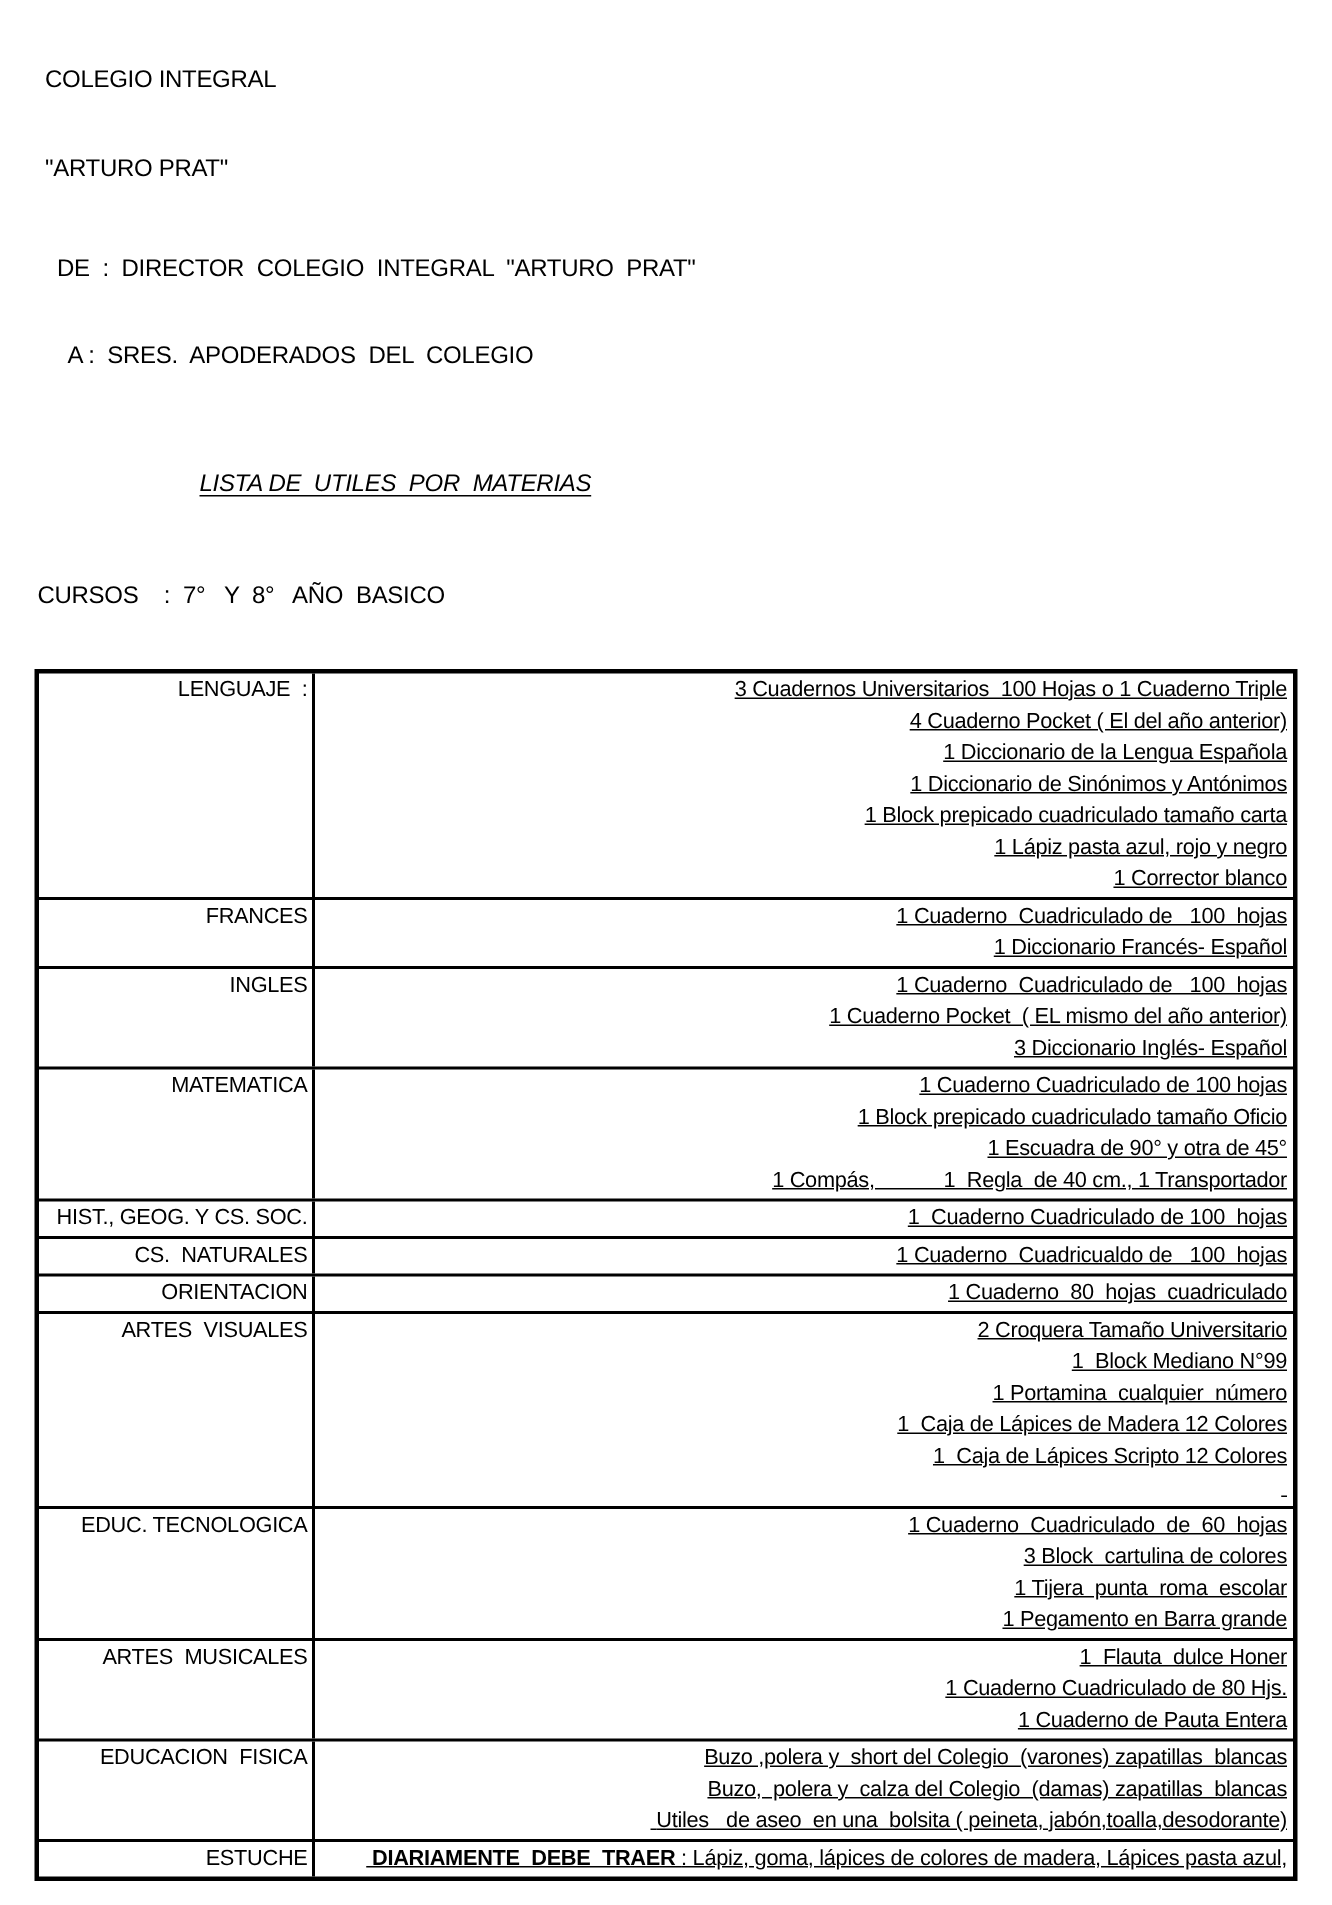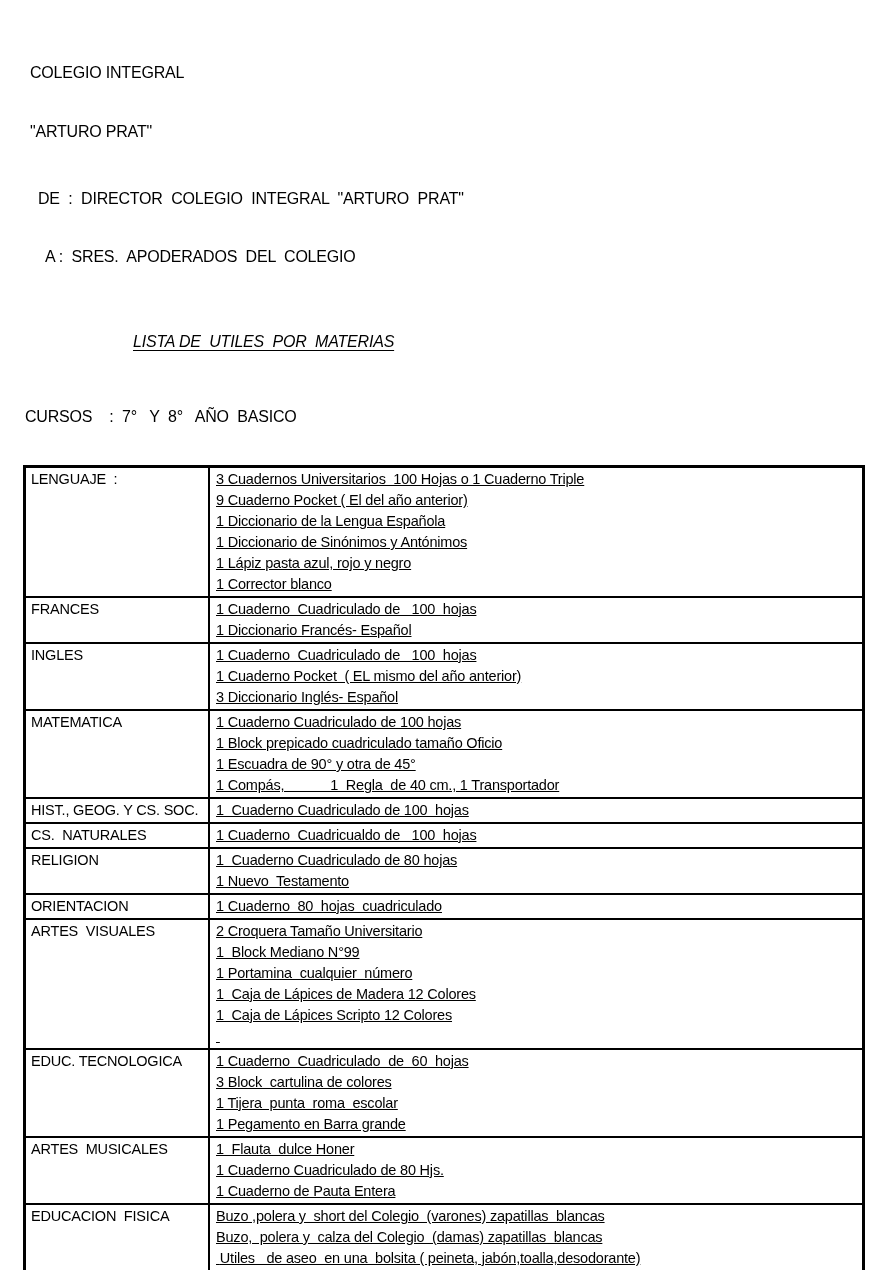--- a/index.html
+++ b/index.html
@@ -3,34 +3,34 @@
 <meta charset="utf-8">
 <style>
   html, body { margin: 0; padding: 0; }
   body {
     width: 888px; height: 1270px;
     background: #ffffff;
     font-family: "Liberation Sans", "DejaVu Sans", sans-serif;
     color: #000000;
     overflow: hidden;
   }
-  .page { width: 888px; height: 940px; box-sizing: border-box; padding: 25px 23px 0 23px; }
+  .page { width: 888px; height: 940px; box-sizing: border-box; padding: 6px 23px 0 23px; }
 
   
   .doc-header { white-space: pre; font-size: 16px; }
   .org-line   { margin-left: 7px;  line-height: 23px; letter-spacing: -0.2px; }
   .from-line  { margin-left: 15px; margin-top: 9px; line-height: 22px; letter-spacing: -0.2px; }
   .to-line    { margin-left: 22px; line-height: 22px; letter-spacing: -0.2px; }
   .doc-title  { margin-left: 110px; margin-top: 27px; line-height: 21px;
                 text-decoration: underline; text-underline-offset: 3px; letter-spacing: -0.2px; font-style: italic; }
   .courses-line { margin-left: 2px; margin-top: 18px; line-height: 21px; letter-spacing: -0.2px; }
 
   
   .supplies-table { border: 3px solid #000; margin-top: 2px; width: 842px; box-sizing: border-box; }
-  .row { display: flex; border-top: 2px solid #000; align-items: stretch; }
+  .row { display: flex; border-top: 2px solid #000; align-items: stretch; text-align: right; }
   .row:first-child { border-top: none; }
   .label-cell {
     flex: 0 0 174px; width: 174px;
     border-right: 2px solid #000;
     padding: 1px 3px 1px 5px;
     font-size: 14.5px; line-height: 21px;
     white-space: pre; letter-spacing: -0.2px;
   }
   .content-cell { flex: 1 1 auto; padding: 1px 4px 1px 6px; min-width: 0; text-decoration: underline; }
   .line { font-size: 14.5px; line-height: 21px; white-space: pre-wrap; letter-spacing: -0.2px; }
@@ -47,23 +47,24 @@
     <div class="to-line">A :  SRES.  APODERADOS  DEL  COLEGIO</div>
     <div class="doc-title">LISTA DE  UTILES  POR  MATERIAS</div>
     <div class="courses-line">CURSOS    :  7°   Y  8°   AÑO  BASICO</div>
   </div>
 
   <div class="supplies-table">
       <div class="row">
         <div class="label-cell">LENGUAJE  :</div>
         <div class="content-cell">
           <div class="line">3 Cuadernos Universitarios  100 Hojas o 1 Cuaderno Triple</div>
-          <div class="line">9 Cuaderno Pocket ( El del año anterior)</div>
+          <div class="line">4 Cuaderno Pocket ( El del año anterior)</div>
           <div class="line">1 Diccionario de la Lengua Española</div>
           <div class="line">1 Diccionario de Sinónimos y Antónimos</div>
+          <div class="line">1 Block prepicado cuadriculado tamaño carta</div>
           <div class="line">1 Lápiz pasta azul, rojo y negro</div>
           <div class="line">1 Corrector blanco</div>
         </div>
       </div>
       <div class="row">
         <div class="label-cell">FRANCES</div>
         <div class="content-cell">
           <div class="line">1 Cuaderno  Cuadriculado de   100  hojas</div>
           <div class="line">1 Diccionario Francés- Español</div>
         </div>
@@ -88,27 +89,20 @@
       <div class="row">
         <div class="label-cell">HIST., GEOG. Y CS. SOC.</div>
         <div class="content-cell">
           <div class="line">1  Cuaderno Cuadriculado de 100  hojas</div>
         </div>
       </div>
       <div class="row">
         <div class="label-cell">CS.  NATURALES</div>
         <div class="content-cell">
           <div class="line">1 Cuaderno  Cuadricualdo de   100  hojas</div>
-        </div>
-      </div>
-      <div class="row">
-        <div class="label-cell">RELIGION</div>
-        <div class="content-cell">
-          <div class="line">1  Cuaderno Cuadriculado de 80 hojas</div>
-          <div class="line">1 Nuevo  Testamento</div>
         </div>
       </div>
       <div class="row">
         <div class="label-cell">ORIENTACION</div>
         <div class="content-cell">
           <div class="line">1 Cuaderno  80  hojas  cuadriculado</div>
         </div>
       </div>
       <div class="row">
         <div class="label-cell">ARTES  VISUALES</div>

